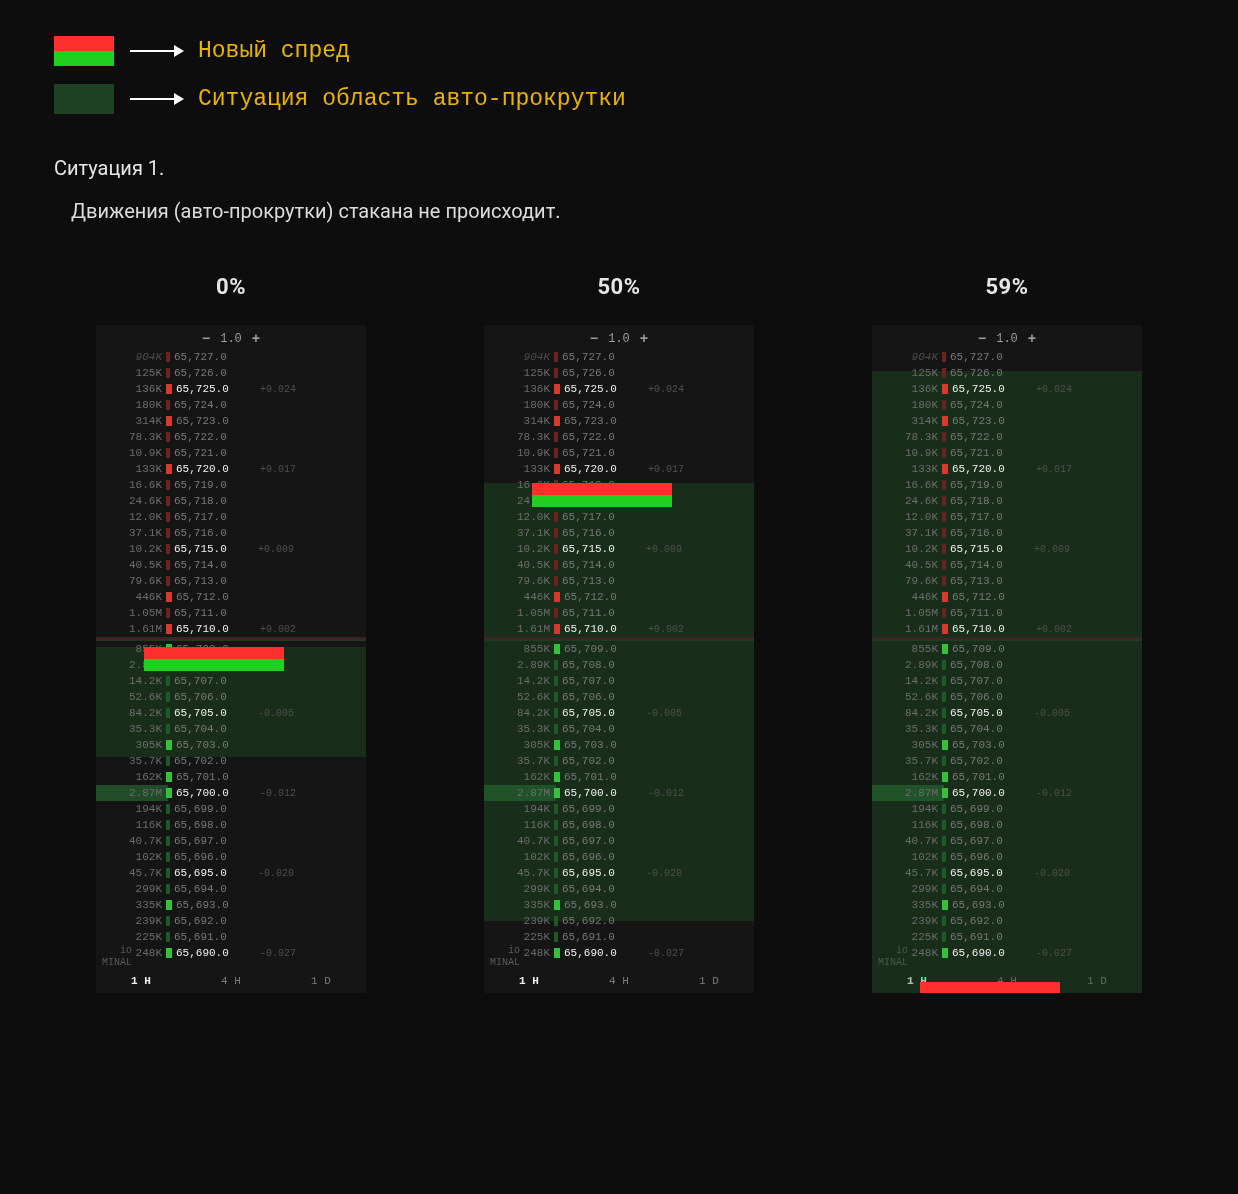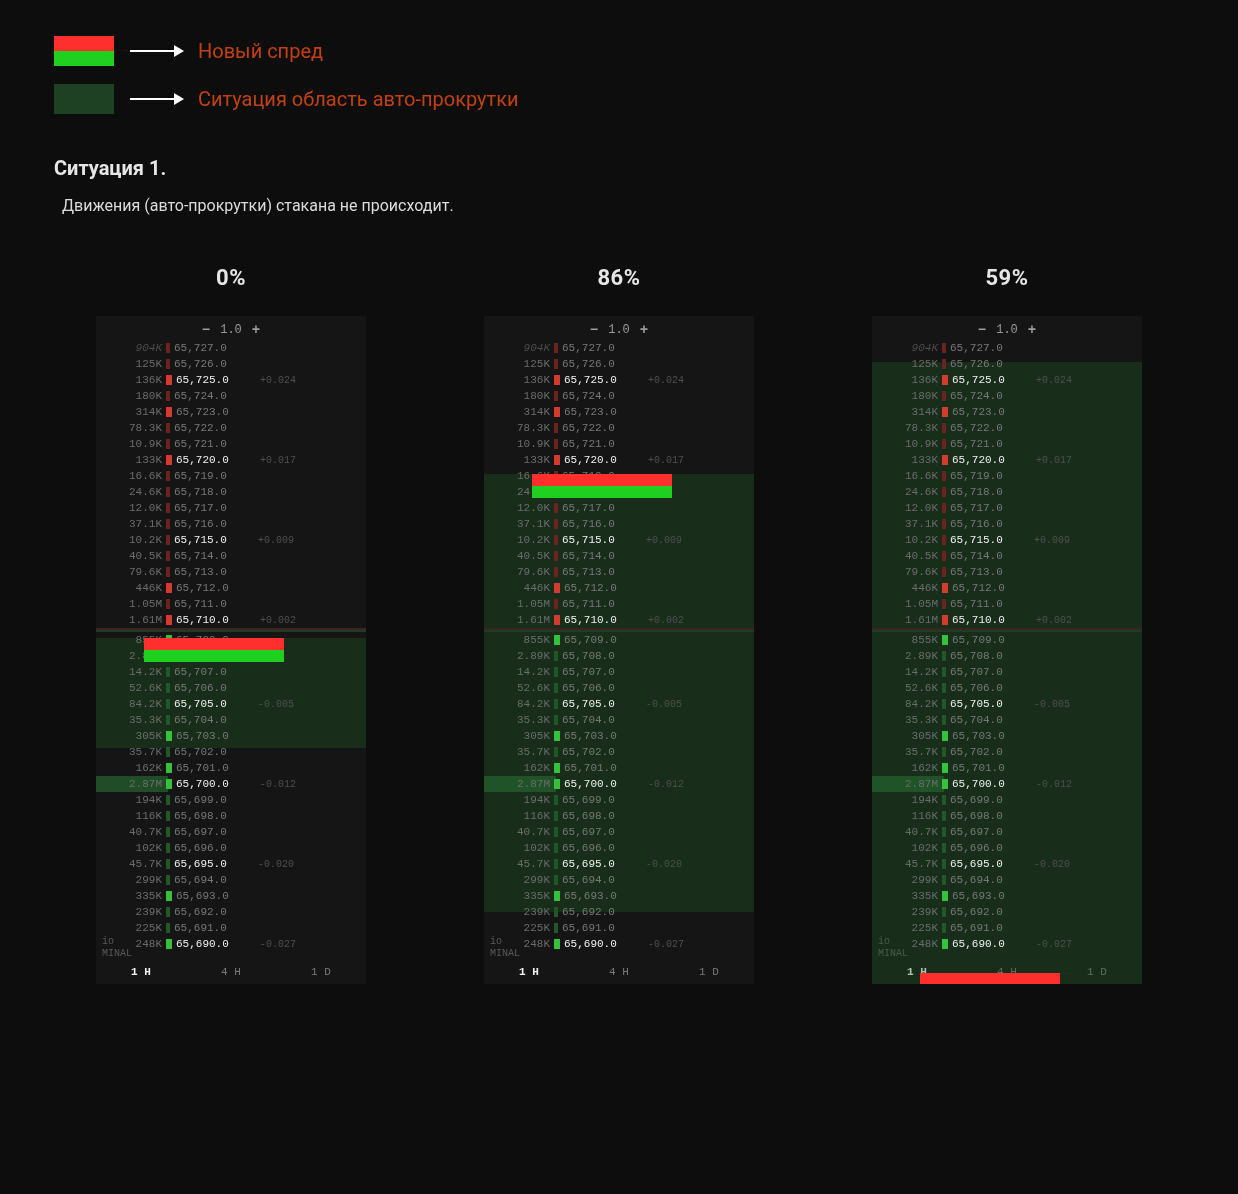--- a/index.html
+++ b/index.html
@@ -6,24 +6,24 @@
   body{padding:36px 54px 60px;box-sizing:border-box;}
   .legend{margin-bottom:42px;}
   .legend-row{display:flex;align-items:center;gap:16px;margin-bottom:18px;}
   .legend-swatch{width:60px;height:30px;}
   .legend-spread{display:flex;flex-direction:column;}
   .legend-spread .ask{height:15px;background:#ff2f2e;}
   .legend-spread .bid{height:15px;background:#20d020;}
   .legend-area{background:#1d4122;}
   .arrow{width:52px;height:2px;background:#fff;position:relative;}
   .arrow::after{content:"";position:absolute;right:-2px;top:-5px;border-left:10px solid #fff;border-top:6px solid transparent;border-bottom:6px solid transparent;}
-  .legend-label{font-size:20px;color:#c2410c;}
+  .legend-label{font-size:23px;color:#eab308;font-family:Liberation Mono, monospace;}
   .situation{margin-top:30px;}
-  .situation h2{margin:0 0 14px 0;font-size:20px;font-weight:700;}
-  .situation p{margin:8px;font-size:16px;line-height:1.45;color:#dcdcdc;max-width:1050px;}
+  .situation h2{margin:0 0 14px 0;font-size:20px;font-weight:400;}
+  .situation p{margin:17px;font-size:20px;line-height:1.45;color:#dcdcdc;max-width:1050px;}
   .cols{display:flex;gap:34px;margin-top:48px;}
   .col{flex:1;display:flex;flex-direction:column;align-items:center;}
   .col-title{font-size:22px;font-weight:700;margin-bottom:26px;letter-spacing:0.5px;}
   .orderbook{width:270px;background:#151515;position:relative;font-family:"SFMono-Regular",Consolas,"Liberation Mono",Menlo,monospace;font-size:12px;overflow:hidden;}
   .ob-header{display:flex;align-items:center;justify-content:center;gap:10px;padding:6px 0 2px;color:#9b9b9b;font-size:12px;}
   .ob-header .pm{font-size:14px;font-weight:700;cursor:pointer;user-select:none;}
   .ob-rows{position:relative;}
   .ob-row{display:flex;align-items:center;height:16px;padding:0 8px;position:relative;z-index:2;}
   .vol{width:58px;text-align:right;color:#6c6c6c;font-size:11px;}
   .vol.dim{color:#4c4c4c;font-style:italic;}
@@ -38,21 +38,21 @@
   .pct.neg{color:#4f4f4f;}
   .ob-row.sep{background:linear-gradient(to bottom,#3d2424 0%,#3d2424 50%,#1f3b21 50%,#1f3b21 100%);}
   .overlay-area{position:absolute;left:0;right:0;background:rgba(32,100,40,0.32);z-index:1;pointer-events:none;}
   .overlay-spread{position:absolute;left:48px;width:140px;z-index:3;pointer-events:none;}
   .overlay-spread .oa{height:12px;background:#ff2f2e;}
   .overlay-spread .ob{height:12px;background:#20d020;}
   .volbar{position:absolute;left:0;height:16px;background:#2b7a38;opacity:0.55;z-index:0;}
   .tabs{display:flex;justify-content:space-around;margin-top:8px;padding:6px 0;color:#7a7a7a;font-family:inherit;font-size:11px;}
   .tabs .tab{cursor:pointer;}
   .tabs .tab.active{color:#f0f0f0;font-weight:600;}
-  .corner{position:absolute;left:6px;bottom:24px;color:#5a5a5a;font-size:10px;line-height:1.2;}
+  .corner{position:absolute;left:6px;bottom:24px;color:#5a5a5a;font-size:10px;line-height:1.2;text-align:right;}
 </style>
 </head>
 <body>
 
 <div class="legend">
   <div class="legend-row">
     <div class="legend-swatch legend-spread">
       <div class="ask"></div>
       <div class="bid"></div>
     </div>
@@ -321,21 +321,21 @@
         </div>
         <div class="corner">io<br>MINAL</div>
         <div class="tabs">
           <span class="tab active">1 H</span>
           <span class="tab">4 H</span>
           <span class="tab">1 D</span>
         </div>
       </div>
     </div>
     <div class="col">
-      <div class="col-title">86%</div>
+      <div class="col-title">50%</div>
       <div class="orderbook">
         <div class="ob-header">
           <span class="pm">−</span>
           <span>1.0</span>
           <span class="pm">+</span>
         </div>
         <div class="ob-rows">
           <div class="overlay-area" style="top: 134px; height: 438px;"></div>
           <div class="overlay-spread" style="top: 134px;">
             <div class="oa"></div>

